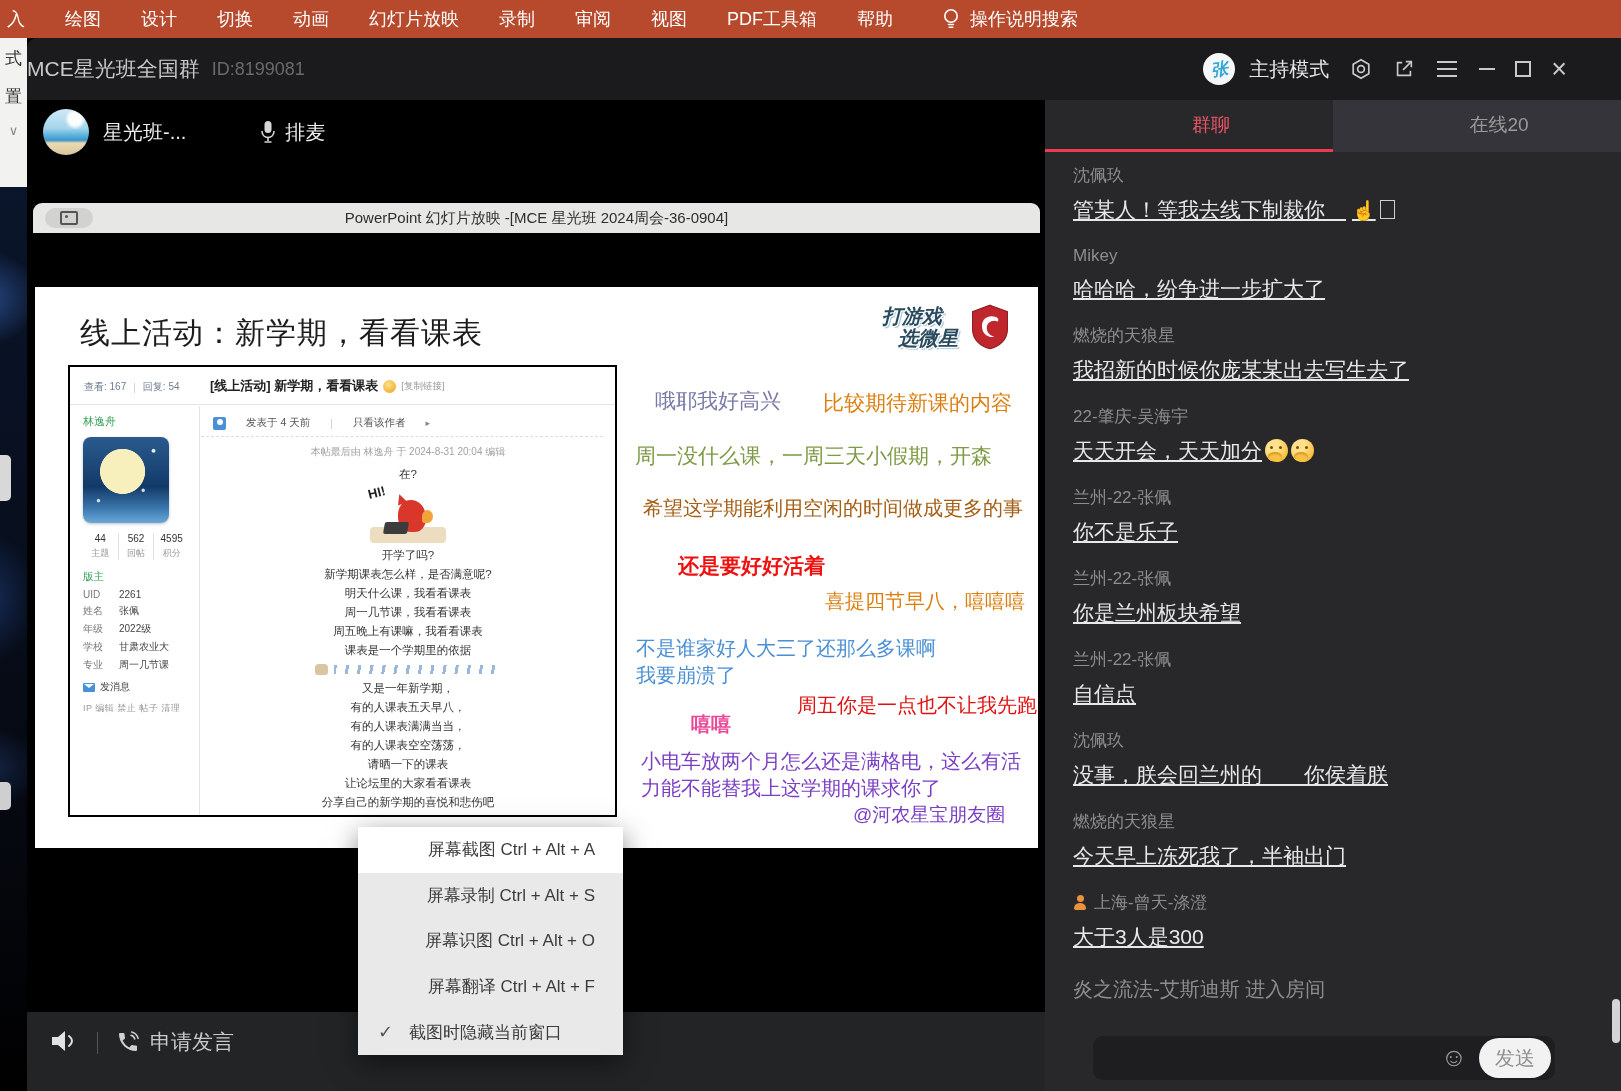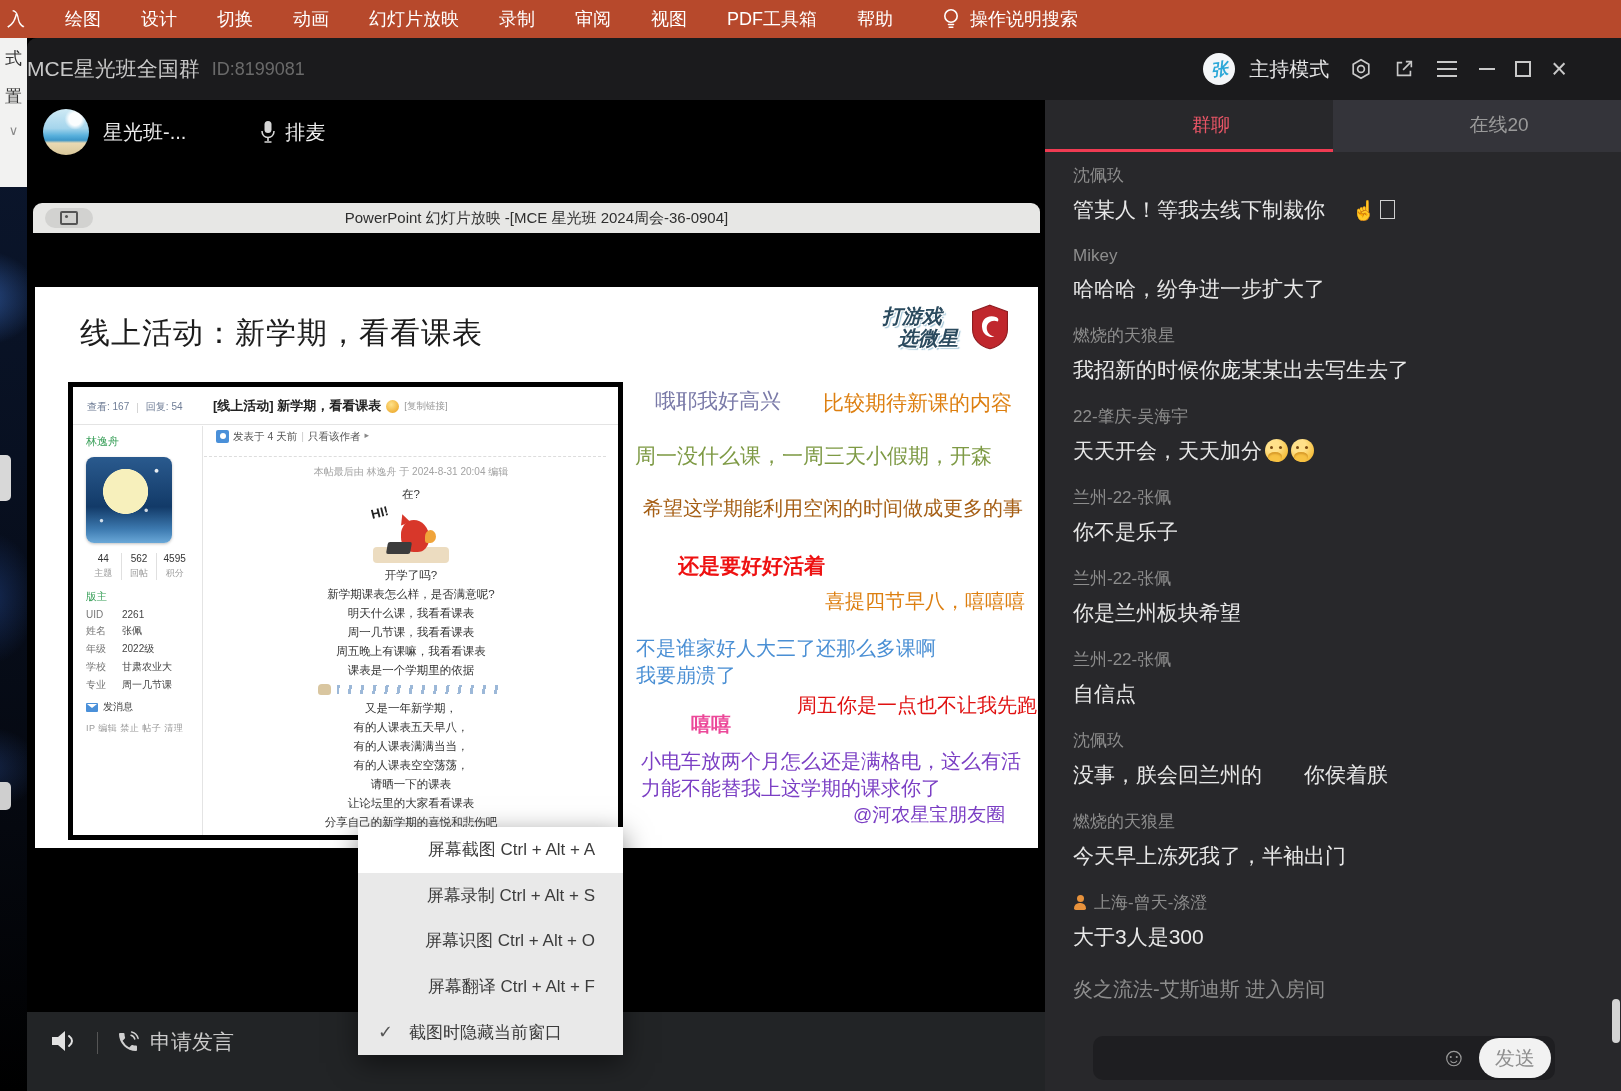--- a/index.html
+++ b/index.html
@@ -67,21 +67,21 @@
   .ppt-body{position:absolute;left:0;top:30px;width:100%;bottom:0;background:#000;}
   .slide{position:absolute;left:2px;top:54px;width:1003px;height:561px;background:#fff;}
 
   .slide-title{position:absolute;left:45px;top:26px;font-size:30px;color:#1c1c1c;letter-spacing:1px;}
   .msi-logo{position:absolute;right:26px;top:16px;display:flex;align-items:center;gap:10px;}
   .msi-text{font-size:20px;font-weight:bold;font-style:italic;color:#2a4a5e;line-height:22px;
     text-shadow:-1px -1px 0 #fff,1px -1px 0 #fff,-1px 1px 0 #fff,1px 1px 0 #fff,2px 2px 1px rgba(150,190,210,.9);}
   .msi-text .l2{margin-left:16px;}
 
   
-  .forum-box{position:absolute;left:33px;top:95px;width:545px;height:448px;border:5px solid #000000;background:#fff;}
+  .forum-box{position:absolute;left:33px;top:78px;width:545px;height:448px;border:2px solid #000000;background:#fff;}
   .f-header{position:absolute;left:0;top:0;width:100%;height:38px;border-bottom:1px solid #e4e4e4;box-sizing:border-box;}
   .f-views{position:absolute;left:14px;top:13px;font-size:10px;color:#6f7d96;display:flex;gap:7px;align-items:center;}
   .f-views .sep{color:#ccc;font-style:normal;}
   .f-title-row{position:absolute;left:140px;top:10px;font-size:13px;color:#222;display:flex;align-items:center;}
   .coin{width:13px;height:13px;border-radius:50%;margin:0 5px;display:inline-block;
     background:radial-gradient(circle at 40% 35%,#ffe28a,#f0b23a 70%,#cc8a1a);}
   .copylink{font-size:9.5px;color:#999;}
   .f-author{position:absolute;left:0;top:39px;width:130px;bottom:0;border-right:1px solid #e4e4e4;
     padding:8px 0 0 13px;box-sizing:border-box;}
   .a-name{color:#3aa05a;font-size:11px;margin-bottom:8px;}
@@ -100,21 +100,21 @@
   .a-role{color:#3aa05a;font-size:10.5px;margin-top:10px;}
   .a-fields{margin-top:5px;font-size:10px;color:#444;}
   .a-field{display:flex;gap:10px;margin-top:4px;}
   .a-field .fl{color:#777;width:26px;}
   .a-msg{display:flex;align-items:center;gap:5px;margin-top:8px;font-size:10px;color:#444;}
   .envelope{width:12px;height:9px;background:#4a90d9;border-radius:1px;position:relative;display:inline-block;}
   .envelope::after{content:"";position:absolute;left:1px;top:1px;border-left:5px solid transparent;
     border-right:5px solid transparent;border-top:4px solid #fff;}
   .a-mod{margin-top:8px;font-size:9px;color:#9a9a9a;letter-spacing:.5px;}
   .f-content{position:absolute;left:131px;top:39px;right:0;bottom:0;overflow:hidden;}
-  .p-meta{height:26px;display:flex;gap:4px;padding-left:12px;font-size:10.5px;
+  .p-meta{height:26px;display:flex;align-items:center;gap:20px;padding-left:12px;font-size:10.5px;
     color:#555;border-bottom:1px dashed #ddd;margin:4px 12px 0 0;}
   .meta-ico{width:13px;height:13px;background:#4a90d9;border-radius:2px;position:relative;display:inline-block;}
   .meta-ico::after{content:"";position:absolute;left:3.5px;top:2.5px;width:6px;height:6px;border-radius:50%;background:#fff;}
   .p-meta .sep{color:#ccc;font-style:normal;}
   .tri{color:#888;font-size:9px;font-style:normal;}
   .p-body{text-align:center;font-size:11.5px;color:#333;}
   .p-edit{font-size:10px;color:#a3a3a3;margin-top:8px;}
   .p-line{line-height:19px;}
   .p-greet{margin-top:6px;}
   .sticker{position:relative;width:92px;height:56px;margin:3px auto 3px;}
@@ -142,21 +142,21 @@
   
   .sidebar{position:absolute;left:1018px;top:62px;right:0;bottom:0;background:#28282b;}
   .tabs{position:absolute;left:0;top:0;width:100%;height:52px;display:flex;}
   .tab{flex:1;display:flex;align-items:center;justify-content:center;font-size:19px;color:#9a9a9a;
     background:#34343a;border-bottom:3px solid transparent;box-sizing:border-box;padding-left:44px;}
   .tab.active{background:#28282b;color:#e85566;border-bottom:3px solid #ef3b52;}
   .chat-list{position:absolute;left:28px;right:34px;top:52px;bottom:79px;overflow:hidden;}
   .msg{margin-top:22px;}
   .msg:first-child{margin-top:12px;}
   .msg-name{color:#8d8d8d;font-size:17px;display:flex;align-items:center;}
-  .msg-text{color:#e8e8e8;font-size:21px;margin-top:9px;line-height:27px;}
+  .msg-text{color:#e8e8e8;font-size:21px;margin-top:9px;line-height:27px;text-decoration:underline;}
   .msg-system{color:#8d8d8d;font-size:20px;margin-top:26px;}
   .badge-person{position:relative;width:14px;height:15px;display:inline-block;margin-right:7px;}
   .badge-person::before{content:"";position:absolute;top:0;left:4px;width:7px;height:7px;border-radius:50%;background:#e8923c;}
   .badge-person::after{content:"";position:absolute;bottom:0;left:1px;width:12px;height:7px;border-radius:6px 6px 2px 2px;background:#e8923c;}
   .emo-tehe{display:inline-block;width:23px;height:23px;border-radius:50%;vertical-align:-4px;margin-left:3px;position:relative;
     background:radial-gradient(circle at 35% 30%,#ffe18a 0 30%,#f7c243 70%,#eda928);}
   .emo-tehe::before{content:"";position:absolute;left:5px;top:7px;width:3px;height:3px;border-radius:50%;background:#7a4a10;box-shadow:9px 0 0 #7a4a10;}
   .emo-tehe::after{content:"";position:absolute;left:3px;bottom:1px;width:14px;height:9px;background:#f7c243;
     border-radius:50% 50% 40% 40%;box-shadow:inset 0 2px 2px rgba(190,120,20,.55);}
   .emo-hand{color:#e2a33c;font-size:19px;margin-left:6px;}

